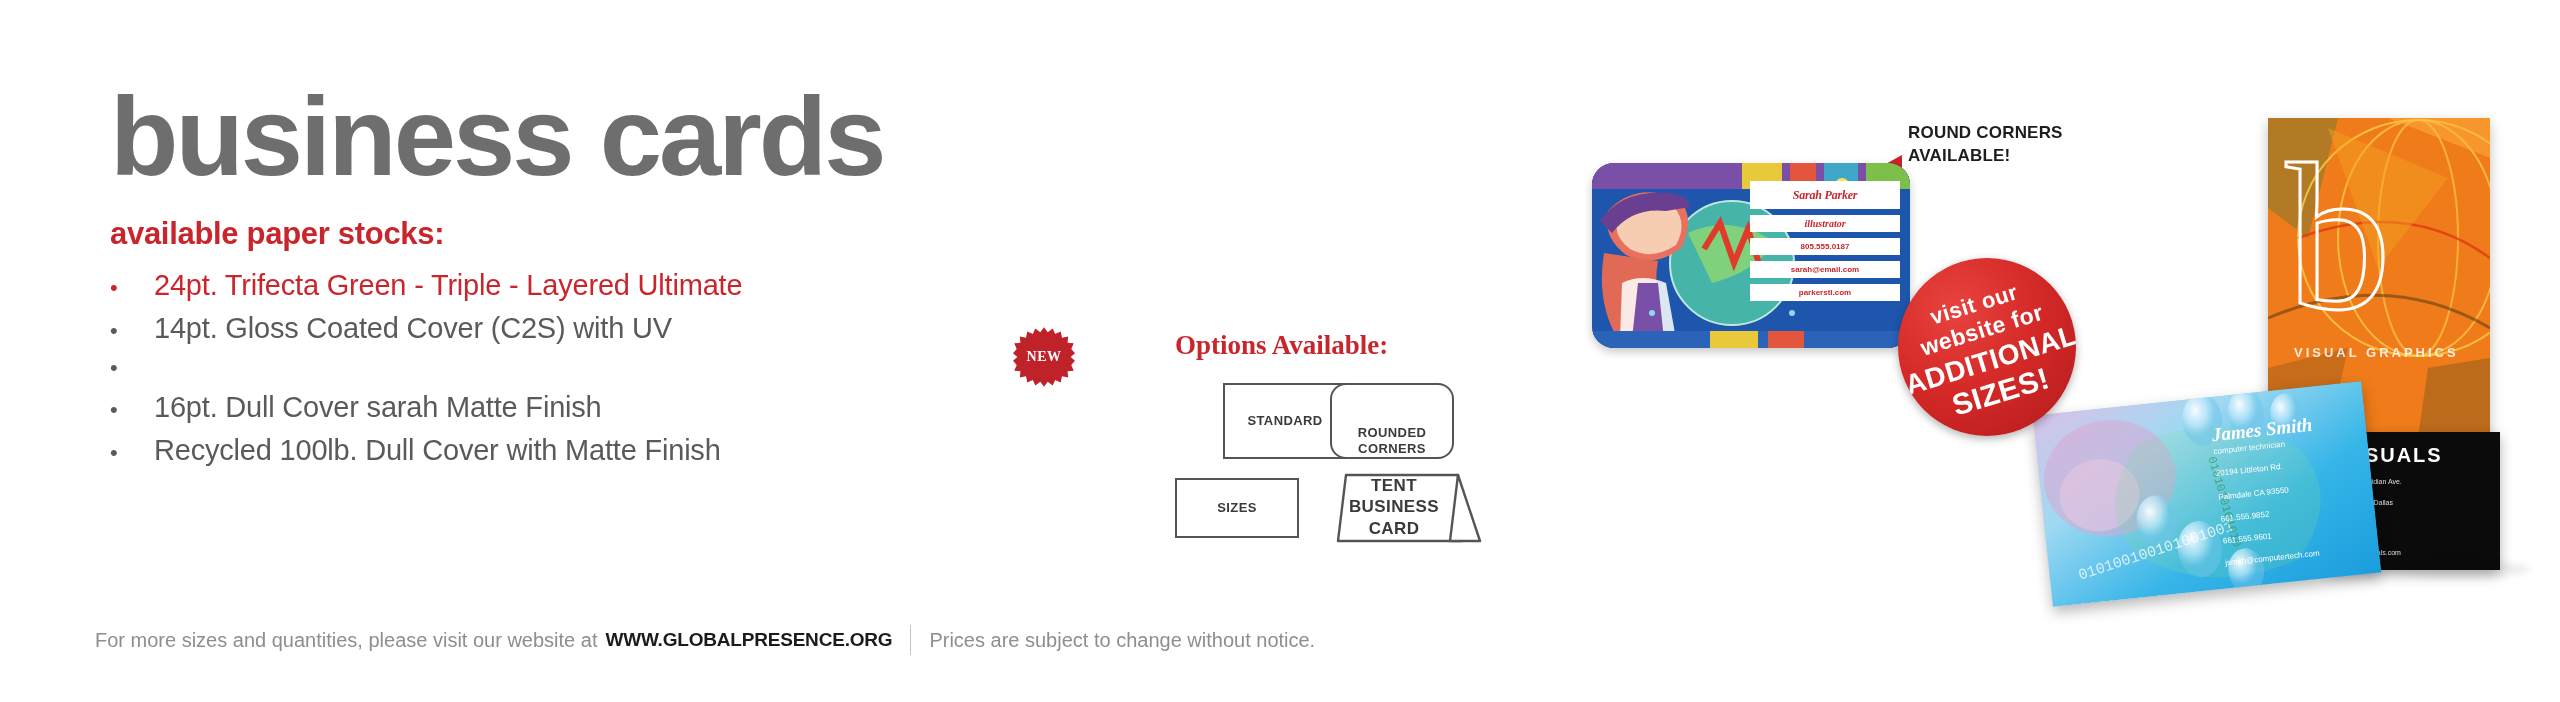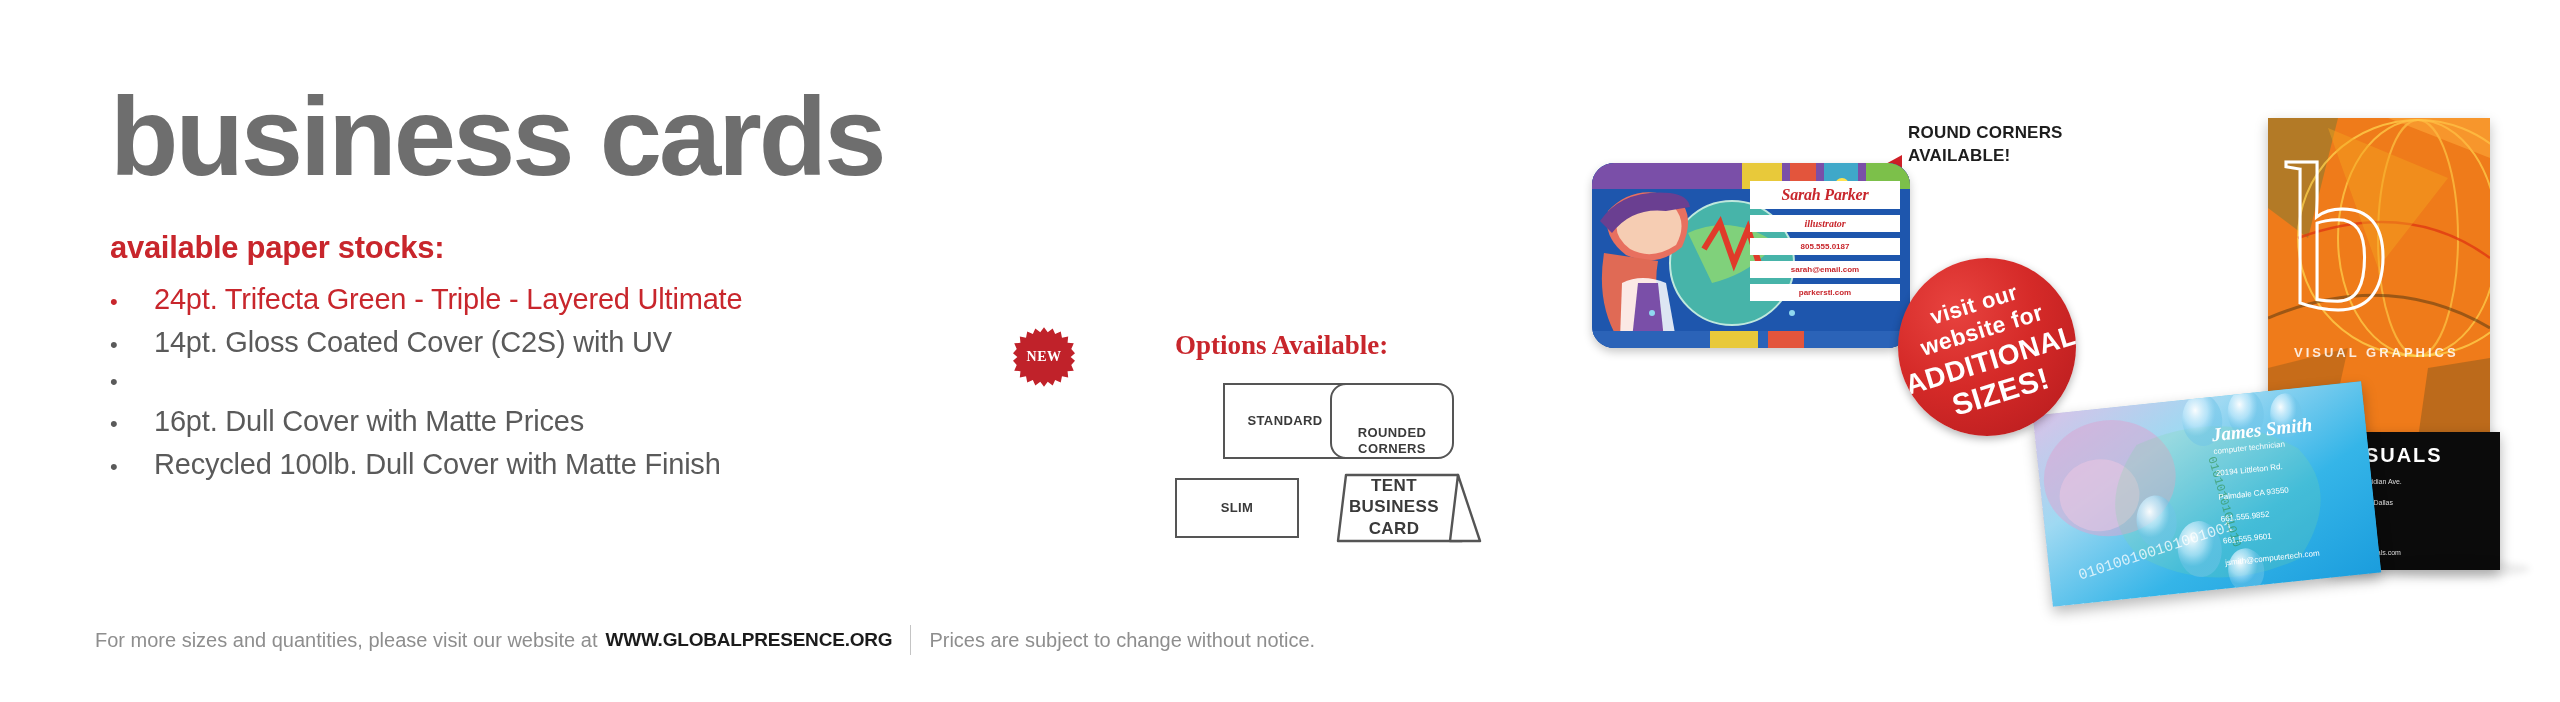--- a/index.html
+++ b/index.html
@@ -29,21 +29,21 @@
   }
   .page-title {
     font-size: 112px;
     line-height: 0.95;
     font-weight: bold;
     letter-spacing: -3px;
     color: #6e6e6e;
     white-space: nowrap;
   }
   .stocks-heading {
-    margin-top: 40px;
+    margin-top: 26px;
     font-size: 31px;
     font-weight: bold;
     color: #c8262c;
     letter-spacing: -0.3px;
   }
   .stocks-list {
     margin: 12px 0 0 0;
     padding: 0;
     list-style: none;
   }
@@ -225,21 +225,21 @@
     display: flex;
     align-items: center;
     justify-content: center;
     overflow: hidden;
   }
   .sp-name {
     height: 28px;
     font-family: "Liberation Serif", serif;
     font-weight: bold;
     font-style: italic;
-    font-size: 16px;
+    font-size: 12px;
     color: #c8262c;
     letter-spacing: -0.2px;
   }
   .sp-role {
     font-family: "Liberation Serif", serif;
     font-style: italic;
     font-weight: bold;
     font-size: 10px;
     color: #c8262c;
   }
@@ -383,21 +383,21 @@
       </li>
       <li class="stock-item">
         <span class="stock-bullet">•</span>
         <span class="stock-label">14pt. Gloss Coated Cover (C2S) with UV</span>
       </li>
       <li class="stock-item">
         <span class="stock-bullet">•</span>
       </li>
       <li class="stock-item">
         <span class="stock-bullet">•</span>
-        <span class="stock-label">16pt. Dull Cover with Matte Prices</span>
+        <span class="stock-label">16pt. Dull Cover sarah Matte Finish</span>
       </li>
       <li class="stock-item">
         <span class="stock-bullet">•</span>
         <span class="stock-label">Recycled 100lb. Dull Cover with Matte Finish</span>
       </li>
     </ul>
   </div>
 
   <div class="new-badge">
     <div class="star">
@@ -412,21 +412,21 @@
     <div class="options-title">Options Available:</div>
     <div class="options-grid">
       <div class="opt opt-standard">
         <span>STANDARD</span>
       </div>
       <div class="opt opt-rounded">
         <span style="white-space:pre-line">ROUNDED
 CORNERS</span>
       </div>
       <div class="opt opt-slim">
-        <span>SLIM</span>
+        <span>SIZES</span>
       </div>
       <div class="opt-tent-wrap">
         <svg class="opt-tent-svg" viewBox="0 0 180 72" aria-hidden="true">
           <path d="M8 70 L16 4 L128 4 L132 70 Z" fill="#ffffff" stroke="#555555" stroke-width="2.4" stroke-linejoin="round"></path>
           <path d="M128 4 L150 70 L120 70 Z" fill="#ffffff" stroke="#555555" stroke-width="2.4" stroke-linejoin="round"></path>
         </svg>
         <div class="opt-tent-label" style="white-space:pre-line">TENT
 BUSINESS
 CARD</div>
       </div>

